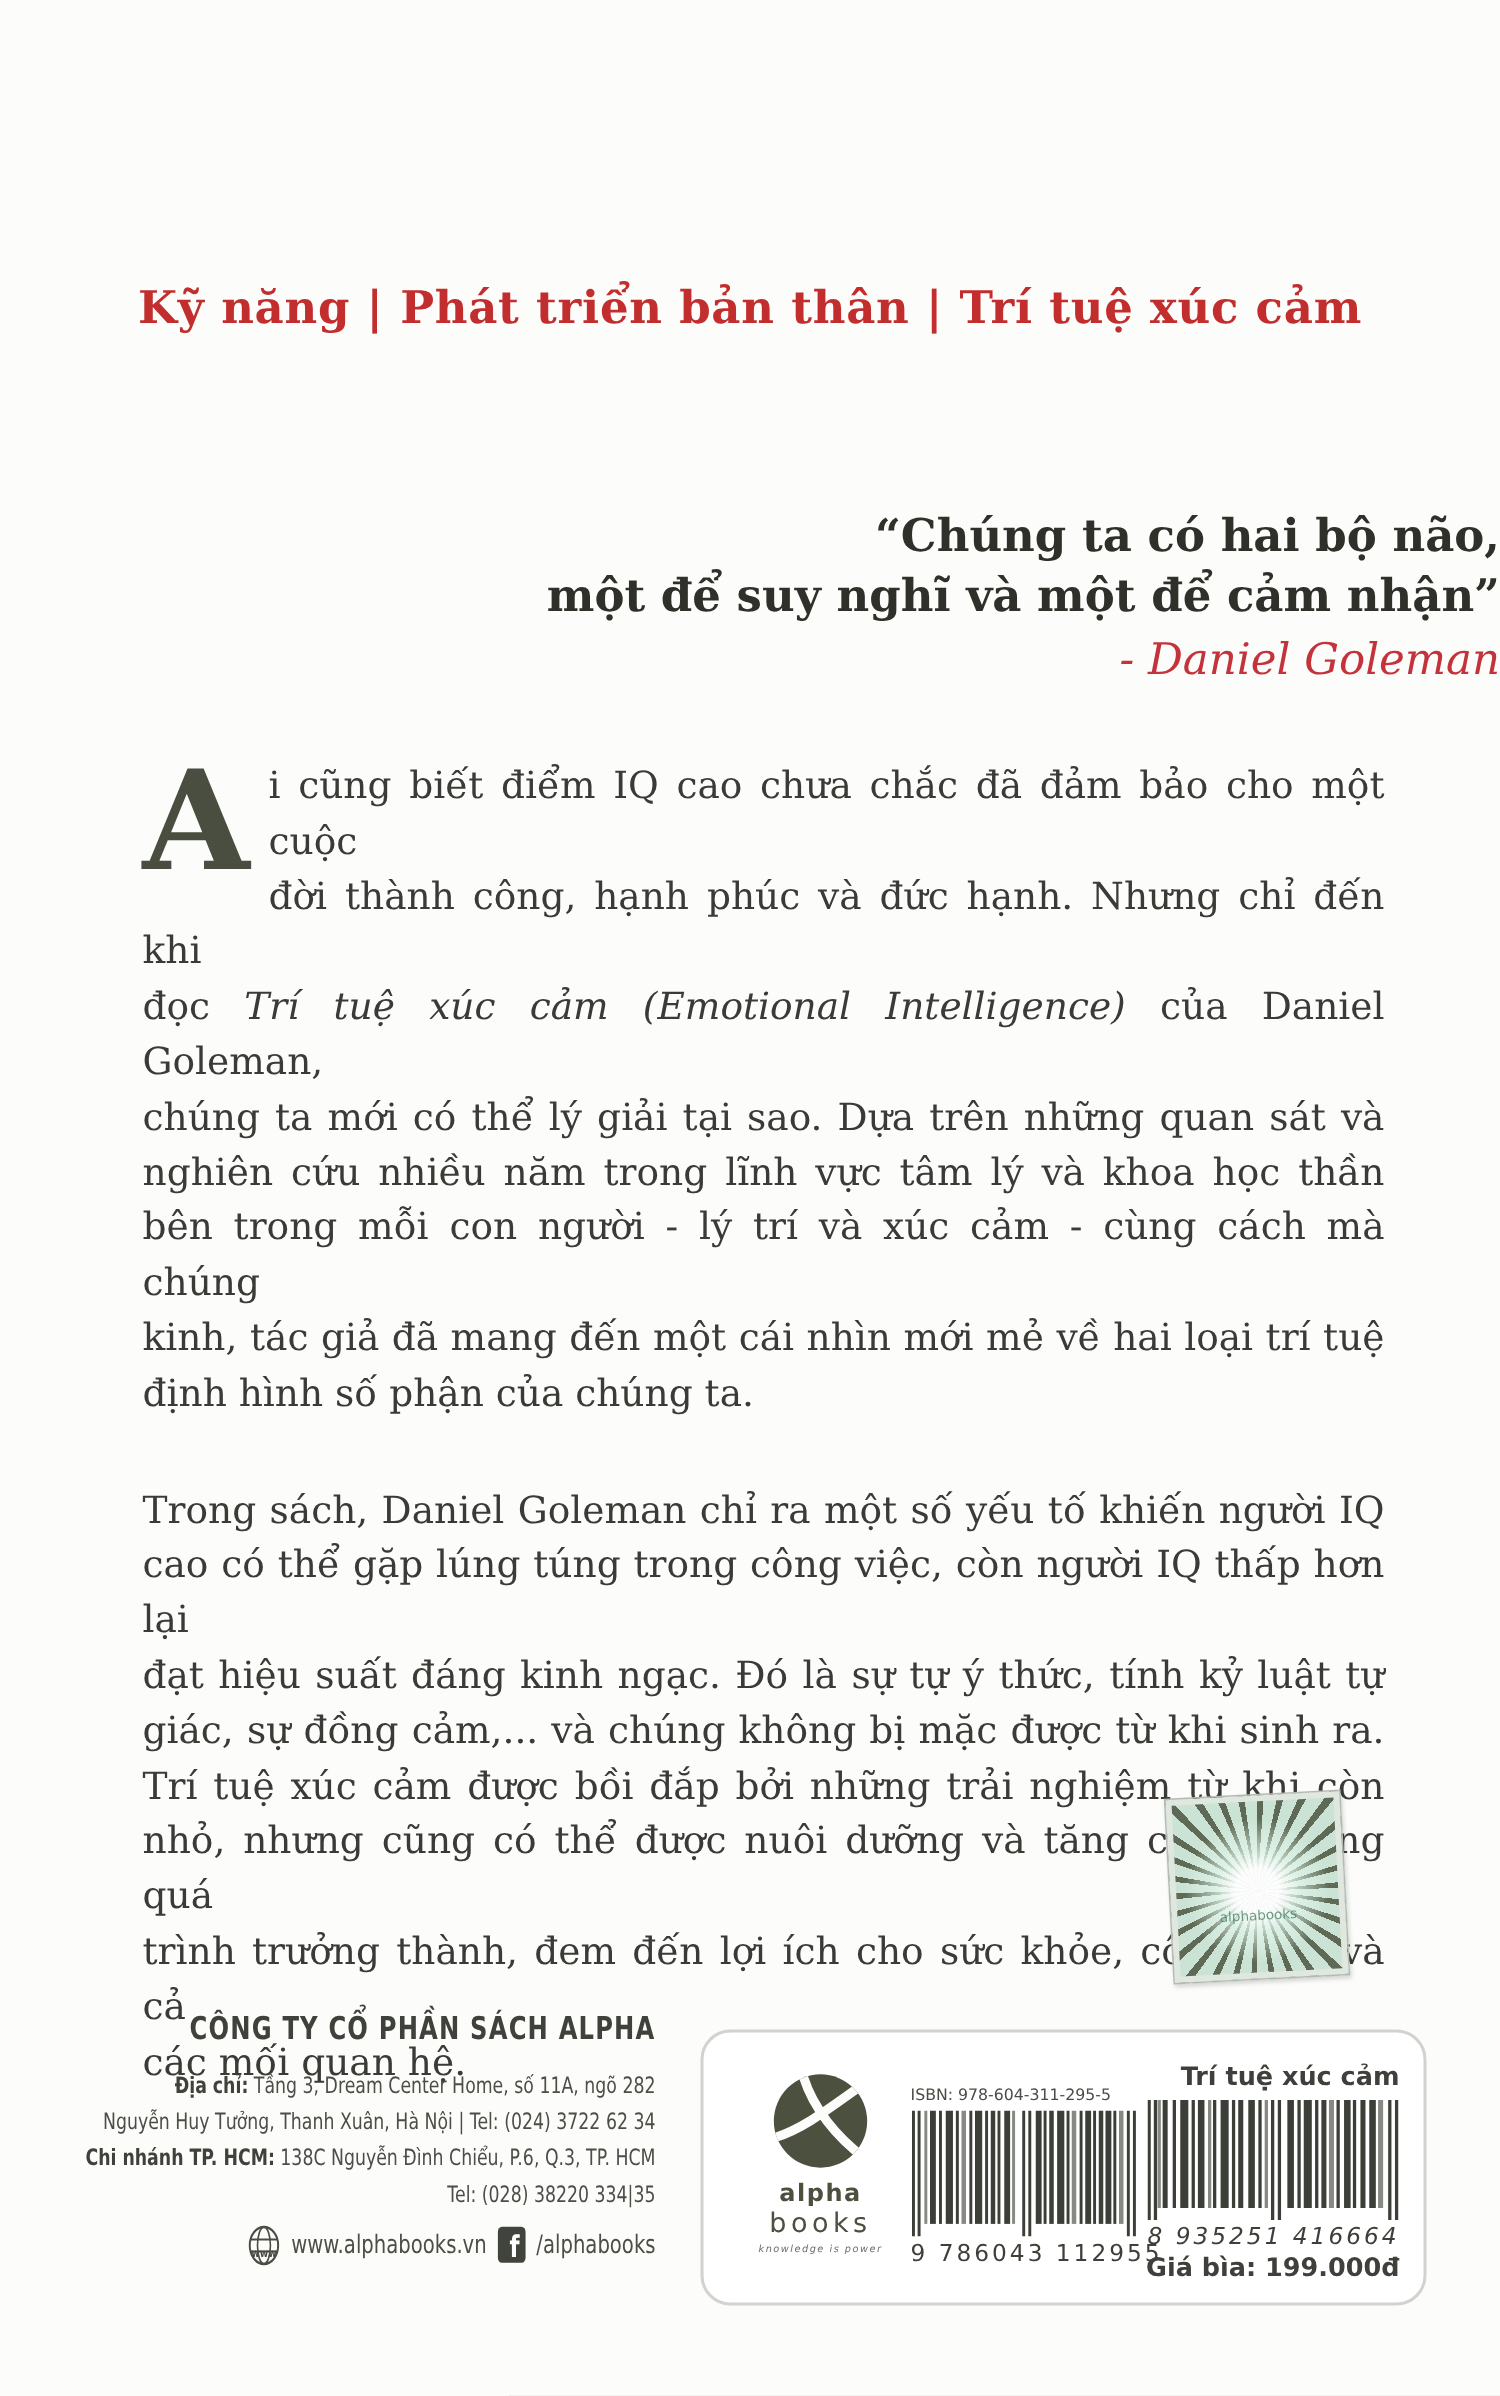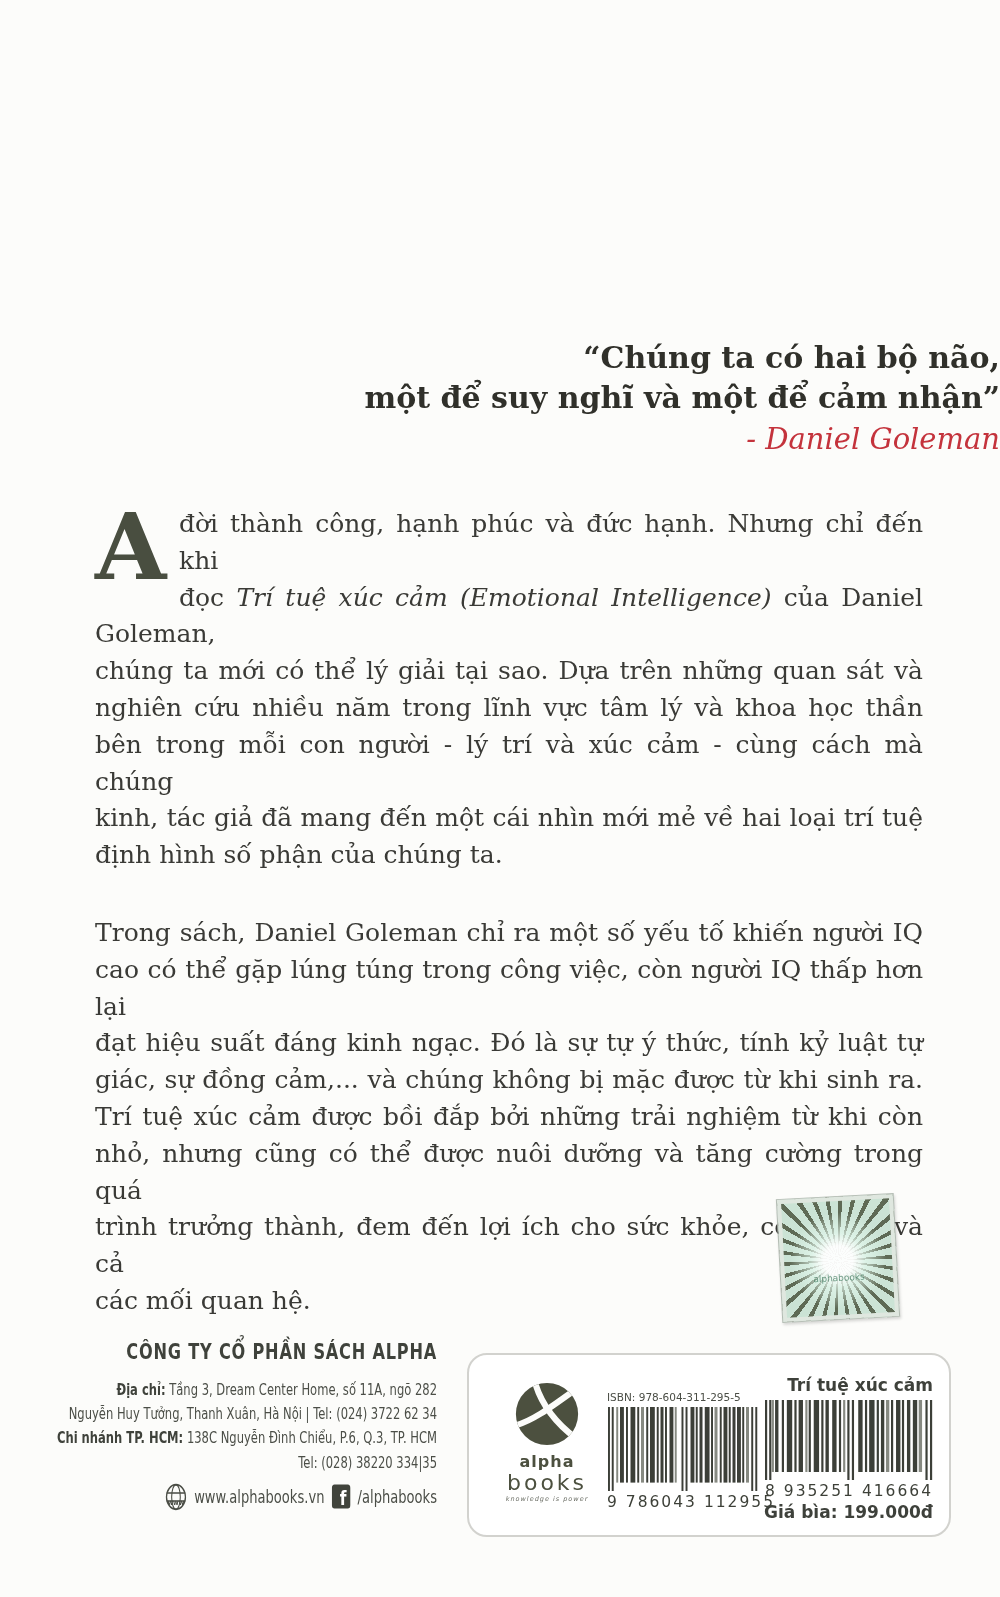--- a/index.html
+++ b/index.html
@@ -64,46 +64,48 @@
   .pub-links svg{display:block;}
   
   .isbn-box{
     position:absolute;left:467px;top:1353px;width:480px;height:180px;
     background:#ffffff;border:2px solid #d2d2ce;border-radius:20px;
     font-family:"DejaVu Sans","Liberation Sans",sans-serif;color:#3d4038;
   }
   .logo-wrap{position:absolute;left:22px;top:26px;width:112px;text-align:center;}
   .logo-wrap svg{display:block;margin:0 auto;}
   .brand1{font-size:16px;font-weight:bold;color:#4c503f;line-height:23px;margin-top:3px;letter-spacing:1px;}
-  .brand2{font-size:22px;color:#4c503f;line-height:20px;letter-spacing:3px;}
+  .brand2{font-size:18px;color:#4c503f;line-height:20px;letter-spacing:3px;}
   .tagline{font-size:6.5px;color:#6a6d64;letter-spacing:1px;margin-top:2px;font-style:italic;}
   .isbn-group{position:absolute;left:138px;top:36px;width:152px;}
   .isbn-label{font-size:10.5px;color:#4a4d45;margin-bottom:4px;white-space:nowrap;}
   .digits{font-size:15.5px;letter-spacing:2px;color:#3d4038;margin-top:2px;white-space:nowrap;}
   .right-group{position:absolute;right:16px;top:20px;width:185px;text-align:right;}
   .box-title{font-size:17px;font-weight:bold;color:#3e413b;margin-bottom:5px;}
-  .right-bars{width:168px;margin-left:auto;text-align:center;}
+  .right-bars{width:168px;margin-left:auto;text-align:center;font-style:italic;}
   .price{font-size:17px;font-weight:bold;color:#3e413b;margin-top:2px;white-space:nowrap;}
   .bars{display:block;margin:0 auto;}
 </style>
 </head>
 <body>
 
 <div class="page">
 
+  <div class="genre">Kỹ năng | Phát triển bản thân | Trí tuệ xúc cảm</div>
 
   <div class="quote">
     <div class="qline">“Chúng ta có hai bộ não,</div>
     <div class="qline">một để suy nghĩ và một để cảm nhận”</div>
     <div class="qattr">- Daniel Goleman</div>
   </div>
 
   <div class="content">
     <div class="para">
       <span class="dropcap">A</span>
+      <div class="pl">i cũng biết điểm IQ cao chưa chắc đã đảm bảo cho một cuộc</div>
       <div class="pl">đời thành công, hạnh phúc và đức hạnh. Nhưng chỉ đến khi</div>
       <div class="pl"><span>đọc </span><span class="it">Trí tuệ xúc cảm (Emotional Intelligence)</span><span> của Daniel Goleman,</span></div>
       <div class="pl">chúng ta mới có thể lý giải tại sao. Dựa trên những quan sát và</div>
       <div class="pl">nghiên cứu nhiều năm trong lĩnh vực tâm lý và khoa học thần</div>
       <div class="pl">bên trong mỗi con người - lý trí và xúc cảm - cùng cách mà chúng</div>
       <div class="pl">kinh, tác giả đã mang đến một cái nhìn mới mẻ về hai loại trí tuệ</div>
       <div class="pl last">định hình số phận của chúng ta.</div>
     </div>
     <div class="para">
       <div class="pl">Trong sách, Daniel Goleman chỉ ra một số yếu tố khiến người IQ</div>

